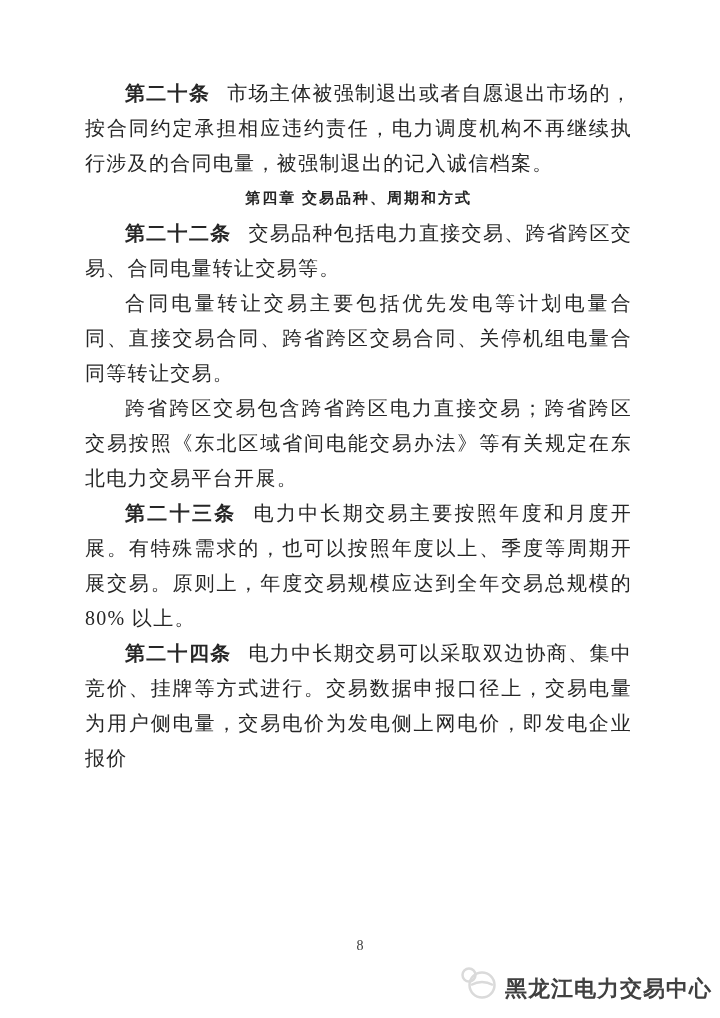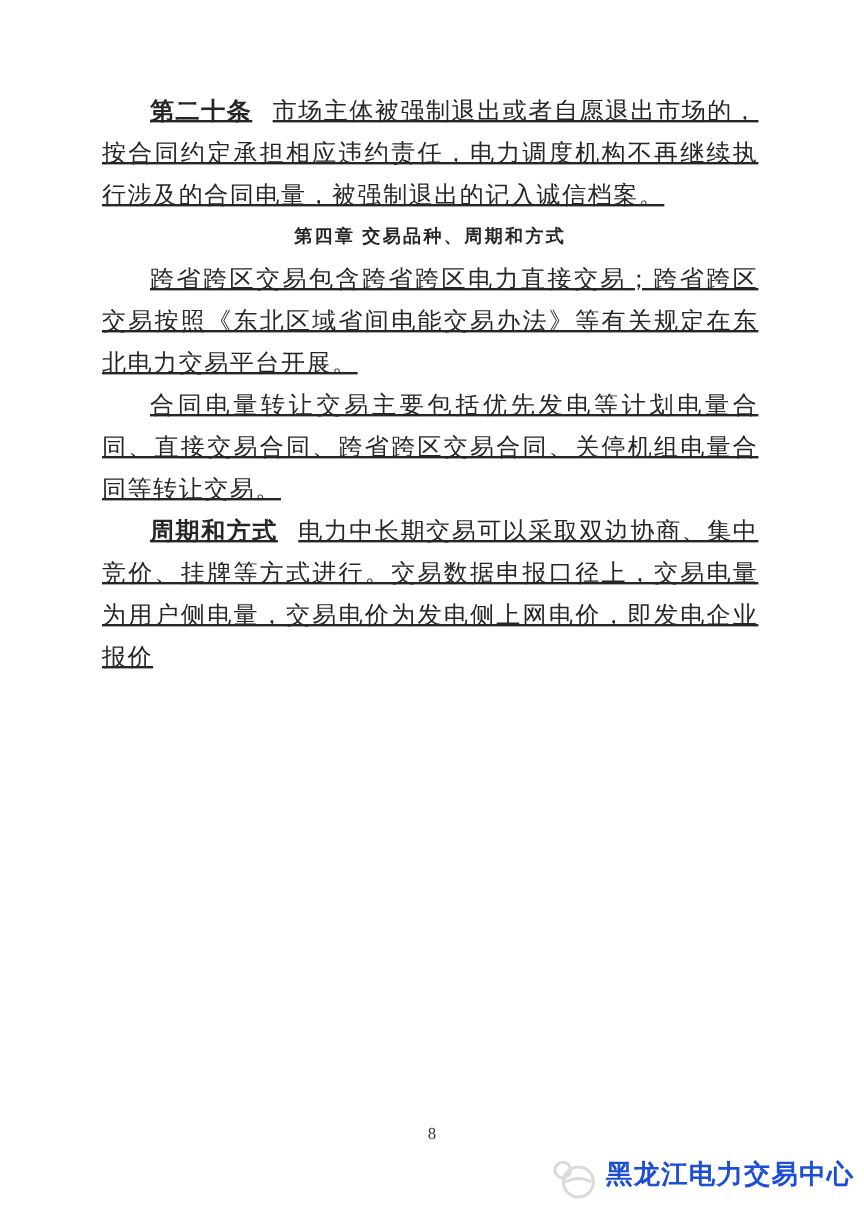--- a/index.html
+++ b/index.html
@@ -27,21 +27,20 @@
     width: 547px;
     font-size: 20px;
     line-height: 35px;
     letter-spacing: 1.3px;
     text-align: justify;
     text-justify: inter-character;
   }
   .para {
     margin: 0;
     text-indent: 2em;
-    text-decoration: underline;
   }
   .lead {
     font-weight: bold;
     margin-right: 0.85em;
   }
   .chapter {
     margin: 0;
     font-size: 15px;
     font-weight: bold;
     text-align: center;
@@ -57,23 +56,23 @@
     text-align: center;
     font-size: 14px;
     color: #3a3a3a;
     letter-spacing: 0;
   }
   .watermark {
     position: absolute;
     right: 8px;
     top: 964px;
     display: flex;
-    align-items: flex-start;
+    align-items: flex-end;
     gap: 6px;
-    color: #1d4ed8;
+    color: #404040;
     font-family: "Liberation Sans", "DejaVu Sans", sans-serif;
     font-size: 22px;
     font-weight: bold;
     letter-spacing: 1px;
     white-space: nowrap;
     user-select: none;
   }
   .watermark svg {
     display: block;
   }
@@ -83,28 +82,30 @@
 
 <div class="page">
 
   <main class="content">
 
     <p class="para"><b class="lead">第二十条</b><span>市场主体被强制退出或者自愿退出市场的，按合同约定承担相应违约责任，电力调度机构不再继续执行涉及的合同电量，被强制退出的记入诚信档案。</span></p>
 
 
     <h2 class="chapter">第四章 交易品种、周期和方式</h2>
 
+    <p class="para"><b class="lead">第二十二条</b><span>交易品种包括电力直接交易、跨省跨区交易、合同电量转让交易等。</span></p>
+
+    <p class="para"><span>合同电量转让交易主要包括优先发电等计划电量合同、直接交易合同、跨省跨区交易合同、关停机组电量合同等转让交易。</span></p>
 
     <p class="para"><span>跨省跨区交易包含跨省跨区电力直接交易；跨省跨区交易按照《东北区域省间电能交易办法》等有关规定在东北电力交易平台开展。</span></p>
 
-    <p class="para"><span>合同电量转让交易主要包括优先发电等计划电量合同、直接交易合同、跨省跨区交易合同、关停机组电量合同等转让交易。</span></p>
+    <p class="para"><b class="lead">第二十三条</b><span>电力中长期交易主要按照年度和月度开展。有特殊需求的，也可以按照年度以上、季度等周期开展交易。原则上，年度交易规模应达到全年交易总规模的 80% 以上。</span></p>
 
 
-
-    <p class="para"><b class="lead">周期和方式</b><span>电力中长期交易可以采取双边协商、集中竞价、挂牌等方式进行。交易数据申报口径上，交易电量为用户侧电量，交易电价为发电侧上网电价，即发电企业报价</span></p>
+    <p class="para"><b class="lead">第二十四条</b><span>电力中长期交易可以采取双边协商、集中竞价、挂牌等方式进行。交易数据申报口径上，交易电量为用户侧电量，交易电价为发电侧上网电价，即发电企业报价</span></p>
 
   </main>
 
   <div class="pagenum">8</div>
 
   <div class="watermark">
     <span>
       <svg width="40" height="40" viewBox="0 0 40 40" fill="none">
         <circle cx="10" cy="11" r="6.5" stroke="#dadada" stroke-width="2.5" fill="none"></circle>
         <circle cx="23" cy="21" r="12.5" stroke="#dadada" stroke-width="2.5" fill="none"></circle>

